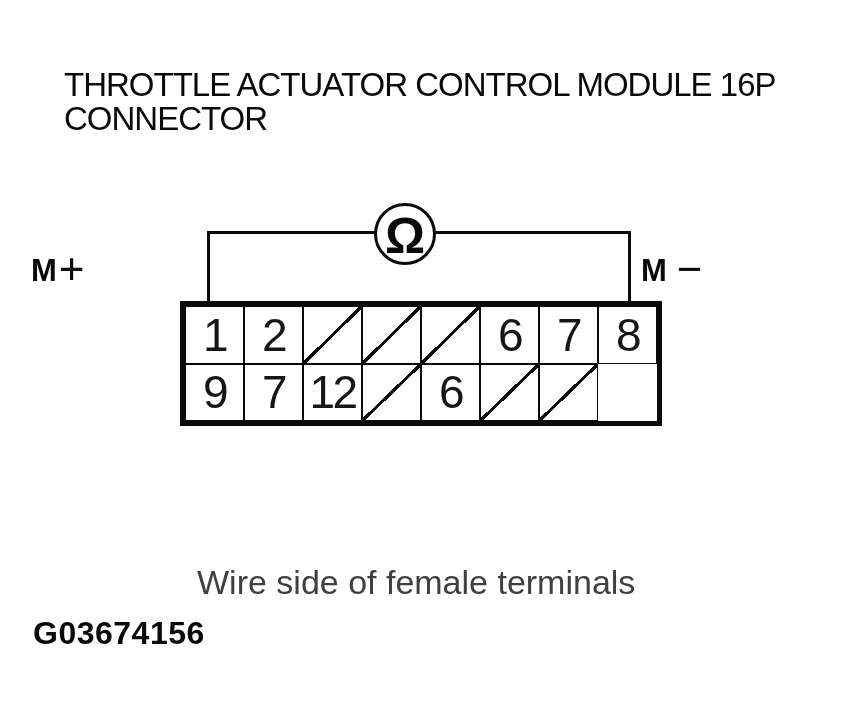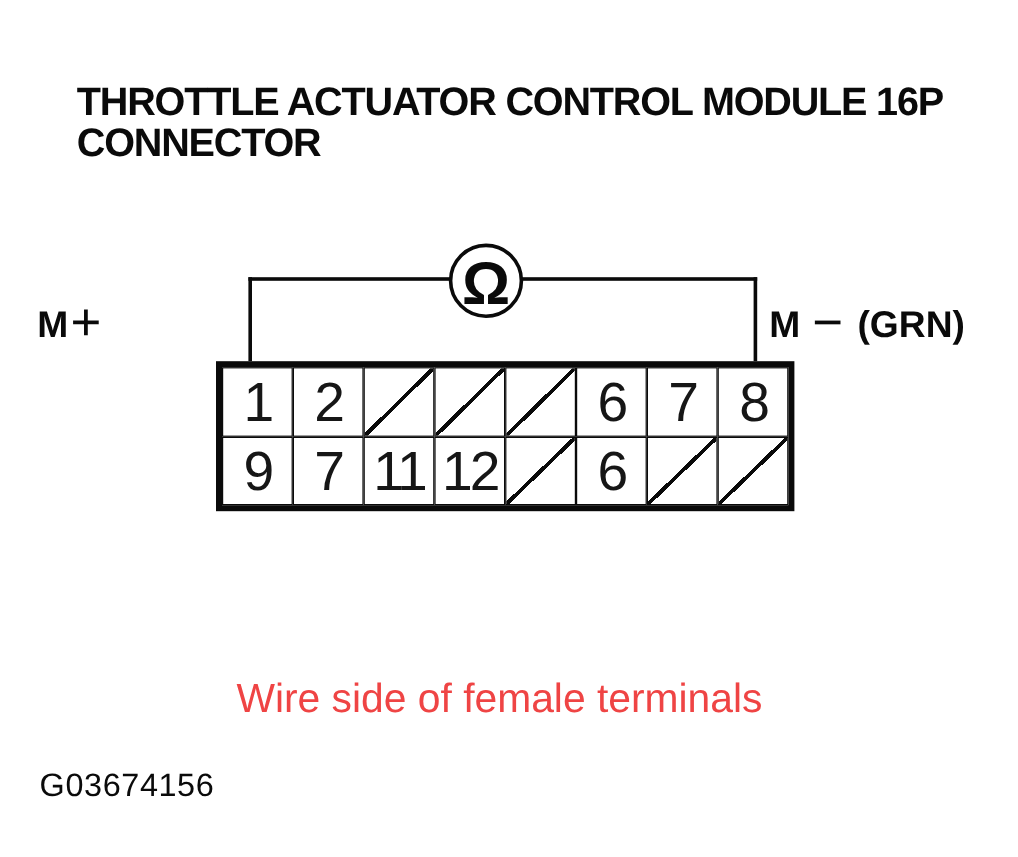--- a/index.html
+++ b/index.html
@@ -9,21 +9,21 @@
     font-family:"Liberation Sans",sans-serif;
     color:#0d0d0d;
     position:relative;
     overflow:hidden;
   }
   .page{position:absolute;inset:0;}
 
   
   .title{
     position:absolute;left:64px;top:68px;width:770px;
-    font-size:33px;font-weight:bold;letter-spacing:-1px;
+    font-size:33px;font-weight:normal;letter-spacing:-1px;
     line-height:34px;color:#0a0a0a;
   }
 
   
   .wire{position:absolute;background:#0a0a0a;}
   .wire-top{left:207px;top:231px;width:424px;height:3px;}
   .wire-left{left:207px;top:231px;width:3px;height:72px;}
   .wire-right{left:628px;top:231px;width:3px;height:72px;}
 
   
@@ -73,25 +73,25 @@
     background:linear-gradient(to top left,
       transparent calc(50% - 1.6px),
       #0a0a0a calc(50% - 1.6px),
       #0a0a0a calc(50% + 1.6px),
       transparent calc(50% + 1.6px));
   }
 
   
   .caption{
     position:absolute;left:197px;top:563px;
-    font-size:34px;color:#ef4444;white-space:nowrap;
+    font-size:34px;color:#404040;white-space:nowrap;
   }
   .figure-id{
     position:absolute;left:33px;top:615px;
-    font-size:27px;font-weight:normal;letter-spacing:0.5px;color:#0a0a0a;margin-top:24px;
+    font-size:32px;font-weight:bold;letter-spacing:0.5px;color:#0a0a0a;
   }
 </style>
 </head>
 <body>
 
 <div class="page">
 
   <div class="title">
     <div>THROTTLE ACTUATOR CONTROL MODULE 16P</div>
     <div>CONNECTOR</div>
@@ -106,35 +106,33 @@
   </div>
 
   <div class="meter-label label-left">
     <span>M</span>
     <span class="sign">+</span>
   </div>
 
   <div class="meter-label label-right">
     <span>M</span>
     <span class="sign">−</span>
-    <span>(GRN)</span>
   </div>
 
   <div class="connector">
     <div class="cell">1</div>
     <div class="cell">2</div>
     <div class="cell slashed"></div>
     <div class="cell slashed"></div>
     <div class="cell slashed"></div>
     <div class="cell">6</div>
     <div class="cell">7</div>
     <div class="cell">8</div>
     <div class="cell">9</div>
     <div class="cell">7</div>
-    <div class="cell">11</div>
     <div class="cell">12</div>
     <div class="cell slashed"></div>
     <div class="cell">6</div>
     <div class="cell slashed"></div>
     <div class="cell slashed"></div>
   </div>
 
   <div class="caption">Wire side of female terminals</div>
   <div class="figure-id">G03674156</div>
 

